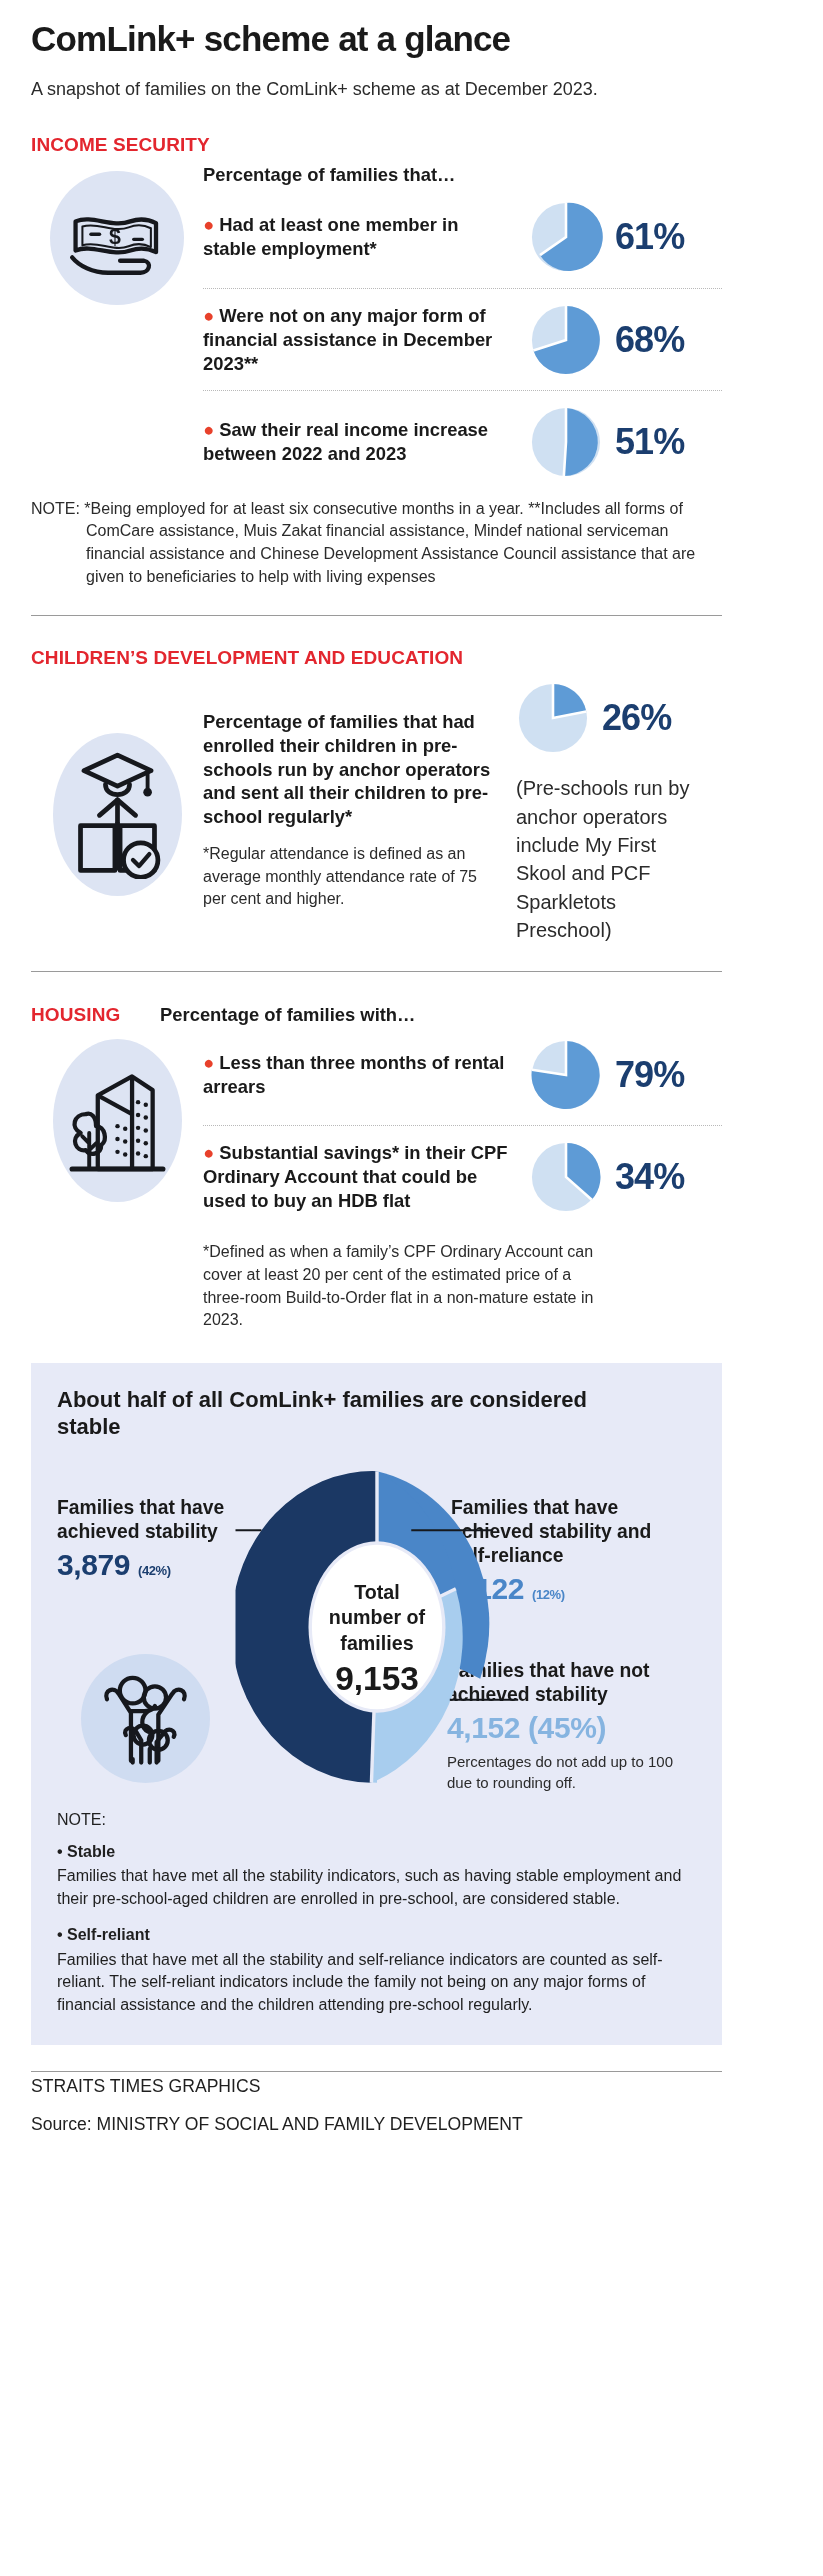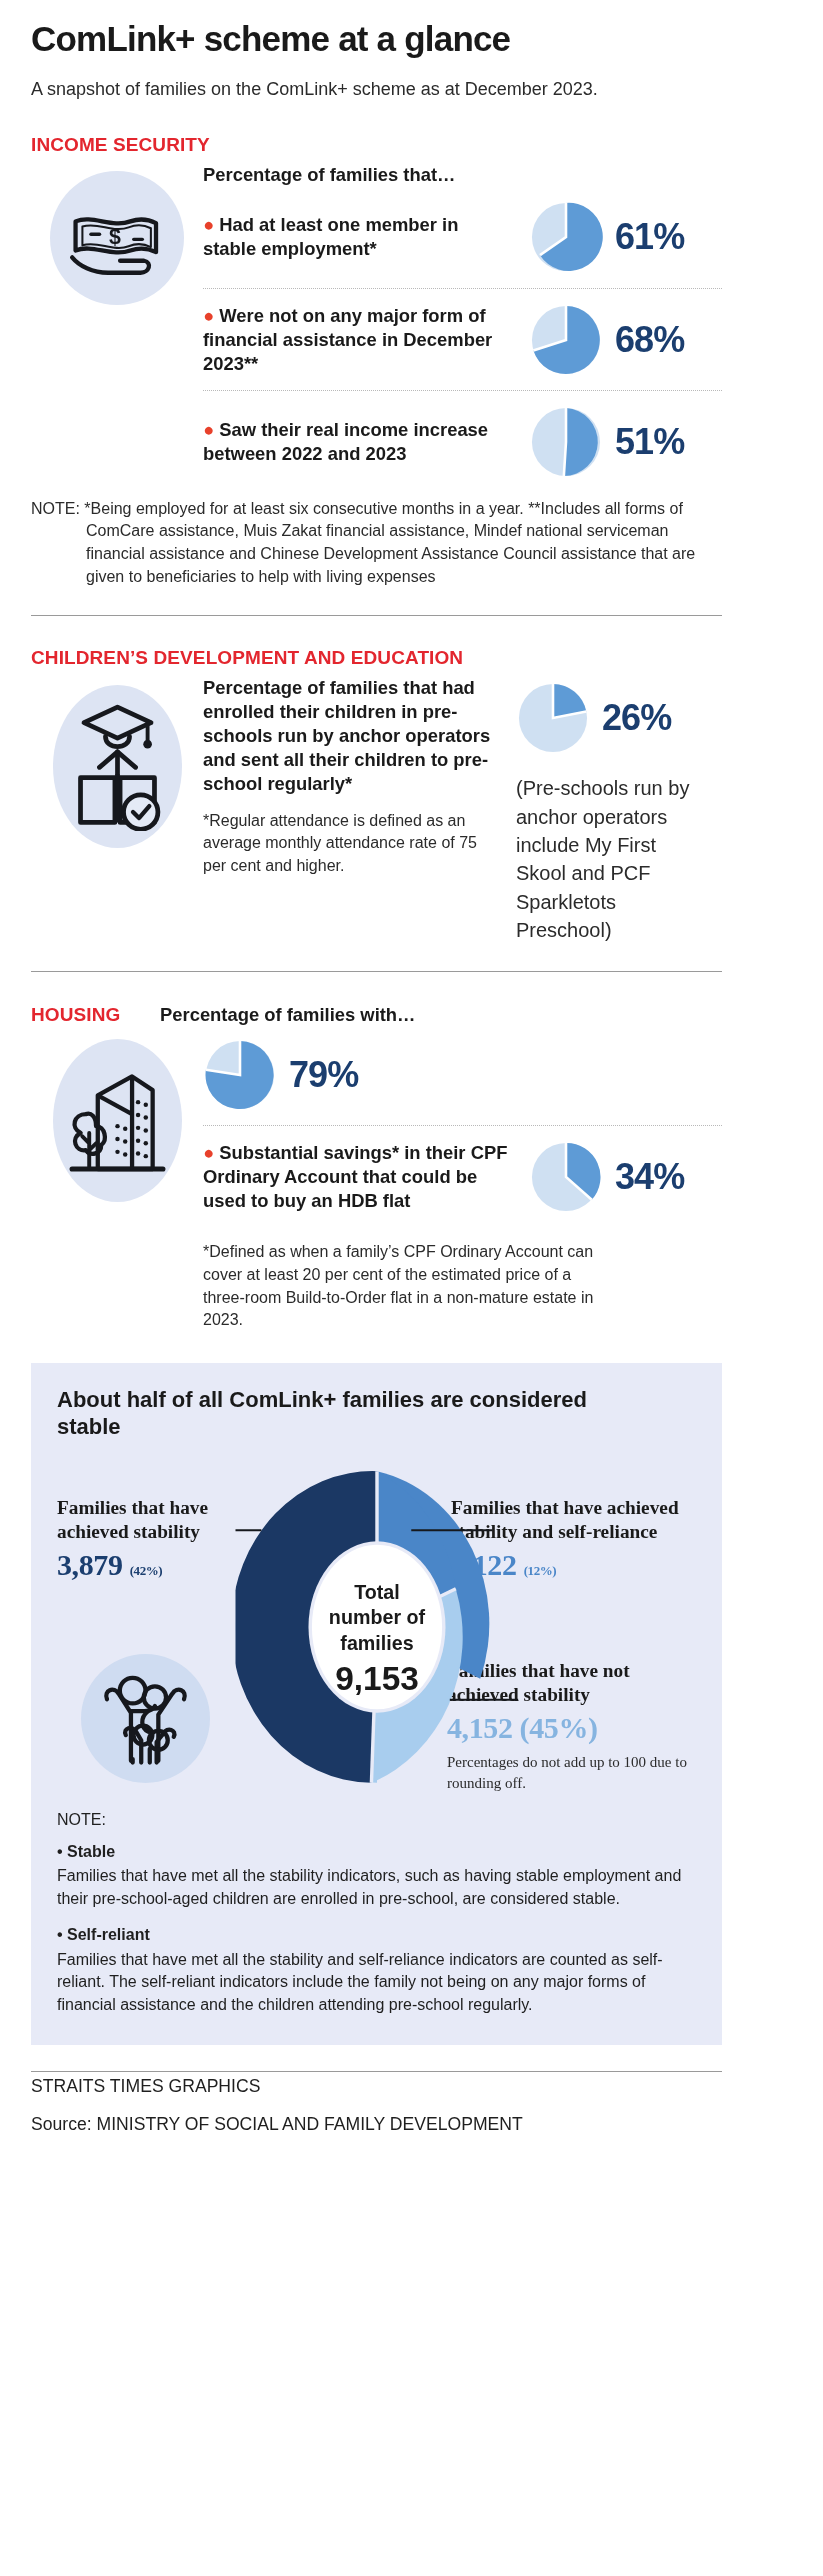--- a/index.html
+++ b/index.html
@@ -128,21 +128,21 @@
     max-width: 369px;
   }
 
   .divider {
     height: 1.7px;
     background: #9a9a9a;
     margin: 26px 0 0 0;
   }
 
   
-  .child-block { display: flex; align-items: flex-start; gap: 0; margin-top: 5.1px; }
+  .child-block { display: flex; align-items: center; gap: 0; margin-top: 5.1px; }
   .child-text {
     flex: 1 1 auto;
     padding-right: 20.6px;
     max-width: 369px;
   }
   .child-right { flex: 0 0 206px; padding-top: 5.1px; }
   .child-stat { display: flex; align-items: center; gap: 12px; }
   .paren-note {
     font-size: 20px;
     line-height: 1.42;
@@ -168,21 +168,21 @@
     position: relative;
     height: 360px;
     margin-top: 6.9px;
   }
   .donut-wrap {
     position: absolute;
     left: 50%; top: 12px;
     transform: translateX(-50%);
     width: 283px; height: 334px;
   }
-  .lbl { position: absolute; font-family: Liberation Serif, serif; }
+  .lbl { position: absolute; }
   .lbl-title {
     font-size: 19.3px;
     font-weight: bold;
     line-height: 1.26;
     color: #1a1a1a;
   }
   .lbl-num {
     font-size: 30px;
     font-weight: bold;
     line-height: 1.1;
@@ -389,20 +389,24 @@
           </g>
           <path d="M24 62 C10 62, 6 78, 18 84 C6 90, 12 106, 24 104 C30 112, 42 108, 42 98 C50 92, 46 76, 36 76 C36 64, 30 60, 24 62 Z" fill="none" stroke="#16181d" stroke-width="5" stroke-linejoin="round"></path>
           <path d="M28 84 L28 126 M28 96 L20 88 M28 104 L36 96" fill="none" stroke="#16181d" stroke-width="4.6" stroke-linecap="round"></path>
           <path d="M8 126 L114 126" fill="none" stroke="#16181d" stroke-width="6" stroke-linecap="round"></path>
         </svg>
       </div>
     </div>
 
     <div class="content-col">
       <div class="row" style="padding-top:6.9px">
+        <div class="row-text">
+          <span class="bullet">●</span>
+          <span>Less than three months of rental arrears</span>
+        </div>
         <div class="stat">
           <svg width="74" height="74" viewBox="0 0 100 100">
             <circle cx="50" cy="50" r="46" fill="#cfe0f2"></circle>
             <path d="M50 50 L50 4 A46 46 0 1 1 3.9 43.0 Z" fill="#5e9bd6"></path>
             <path d="M50 4 L50 50 L3.9 43.0" fill="none" stroke="#ffffff" stroke-width="3.5"></path>
           </svg>
           <span class="pct">79%</span>
         </div>
       </div>
 

